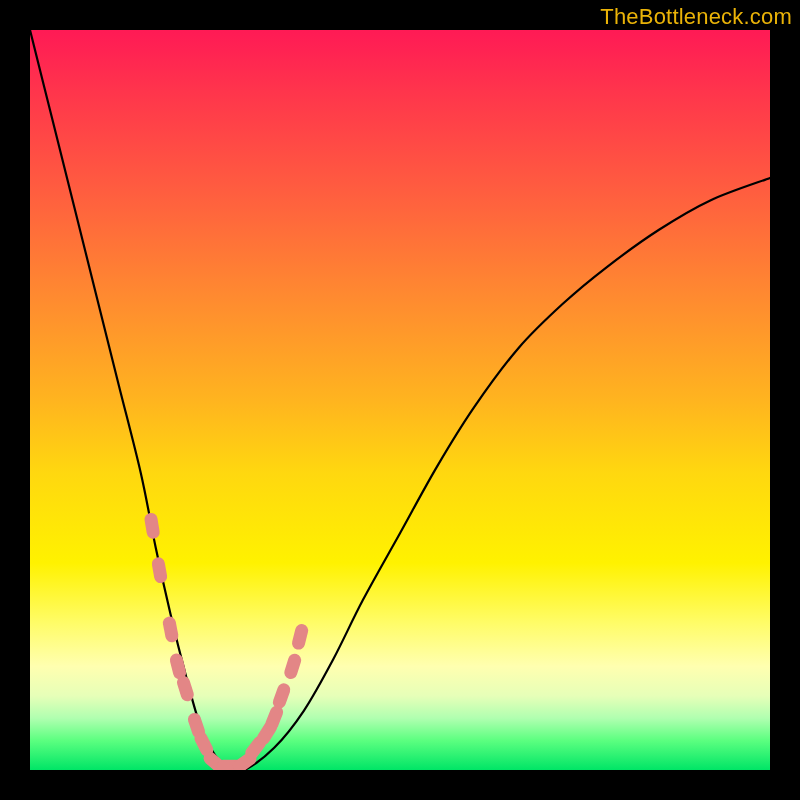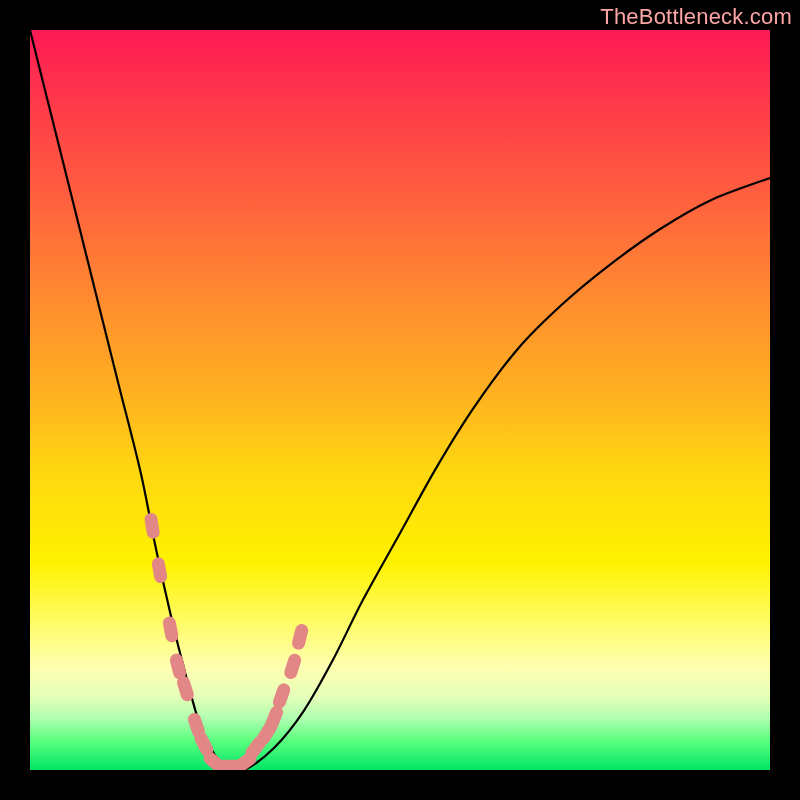--- a/index.html
+++ b/index.html
@@ -47,21 +47,21 @@
       #e6ffb8 90%,
       #b0ffb0 93%,
       #5cff80 96%,
       #00e566 100%
     );
   }
   .watermark {
     position: absolute;
     top: 4px;
     right: 8px;
-    color: #fca5a5;
+    color: #eab308;
     font-size: 22px;
     letter-spacing: 0.2px;
     user-select: none;
   }
   svg.curve {
     position: absolute;
     left: 0;
     top: 0;
     width: 100%;
     height: 100%;

